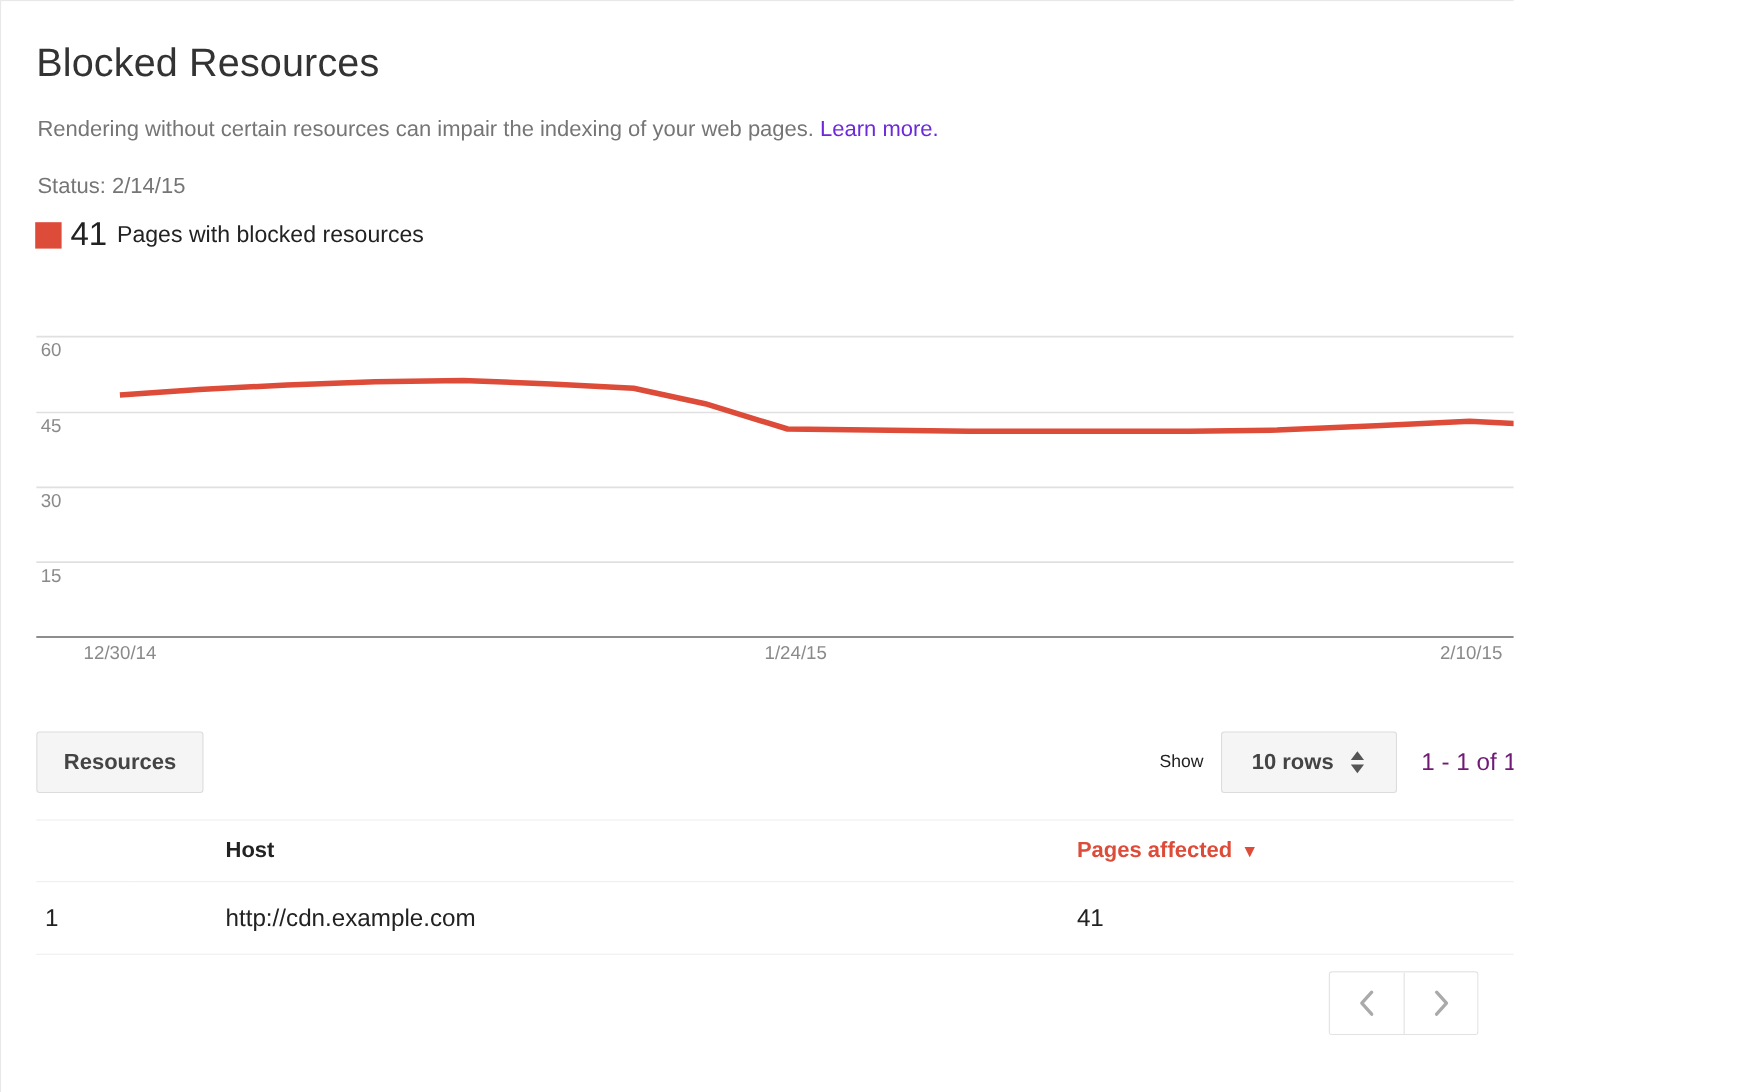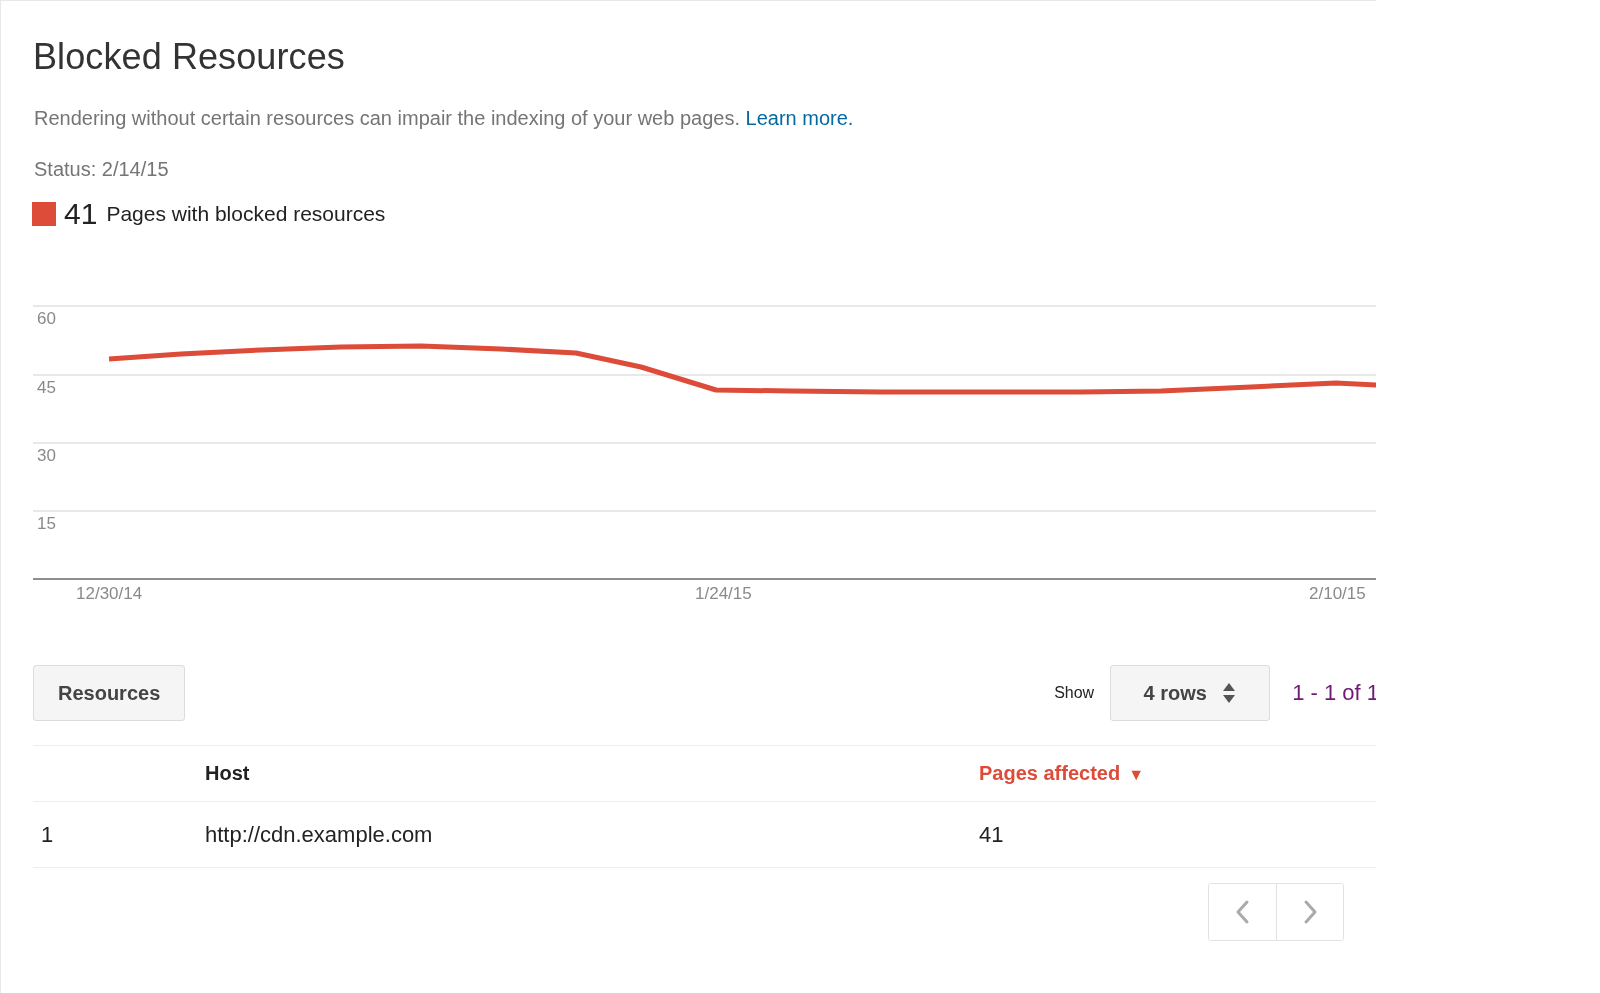--- a/index.html
+++ b/index.html
@@ -36,21 +36,21 @@
   .subtitle {
     position: absolute;
     left: 33px;
     top: 103px;
     font-size: 20px;
     color: #757575;
     line-height: 28px;
     white-space: nowrap;
   }
   .subtitle .learn-more {
-    color: #0369a1;
+    color: #6d28d9;
     text-decoration: none;
     cursor: pointer;
   }
   .status-line {
     position: absolute;
     left: 33px;
     top: 154px;
     font-size: 20px;
     color: #757575;
     line-height: 28px;
@@ -315,21 +315,21 @@
     </svg>
   </div>
 
   <div class="toolbar">
     <button class="download-button">Resources</button>
 
     <div class="pager-group">
       <span class="show-label">Show</span>
 
       <div class="rows-select">
-        <span class="rows-select-text">4 rows</span>
+        <span class="rows-select-text">10 rows</span>
         <span class="rows-select-arrows">
           <svg width="16" height="24" viewBox="0 0 16 24">
             <polygon points="8,2 14,10 2,10" fill="#555555"></polygon>
             <polygon points="8,22 14,14 2,14" fill="#555555"></polygon>
           </svg>
         </span>
       </div>
 
       <span class="range-label">1 - 1 of 1</span>
 

